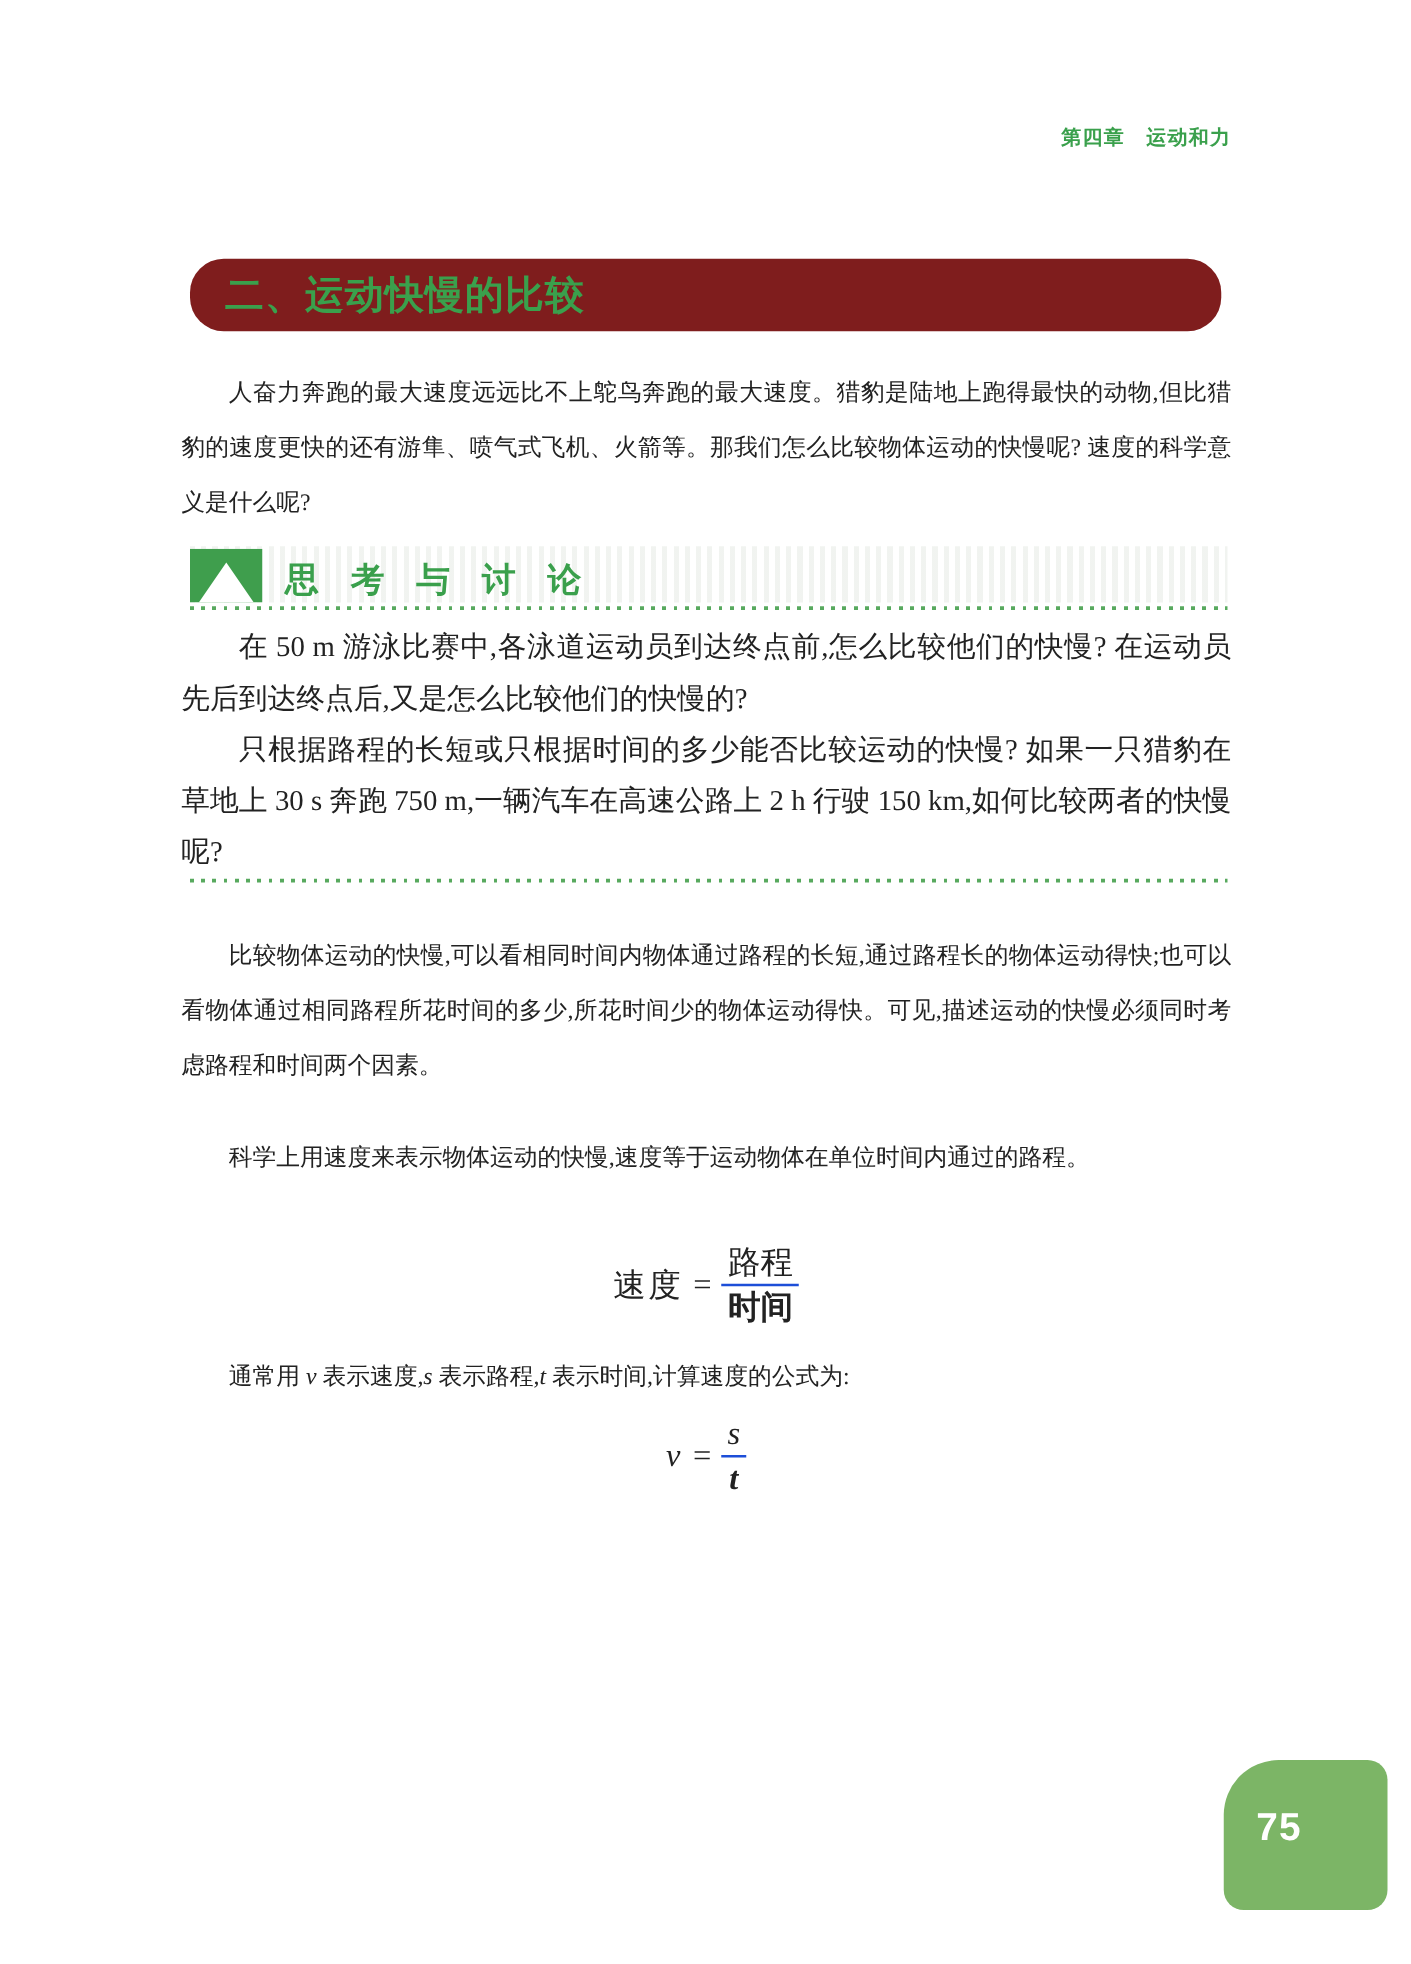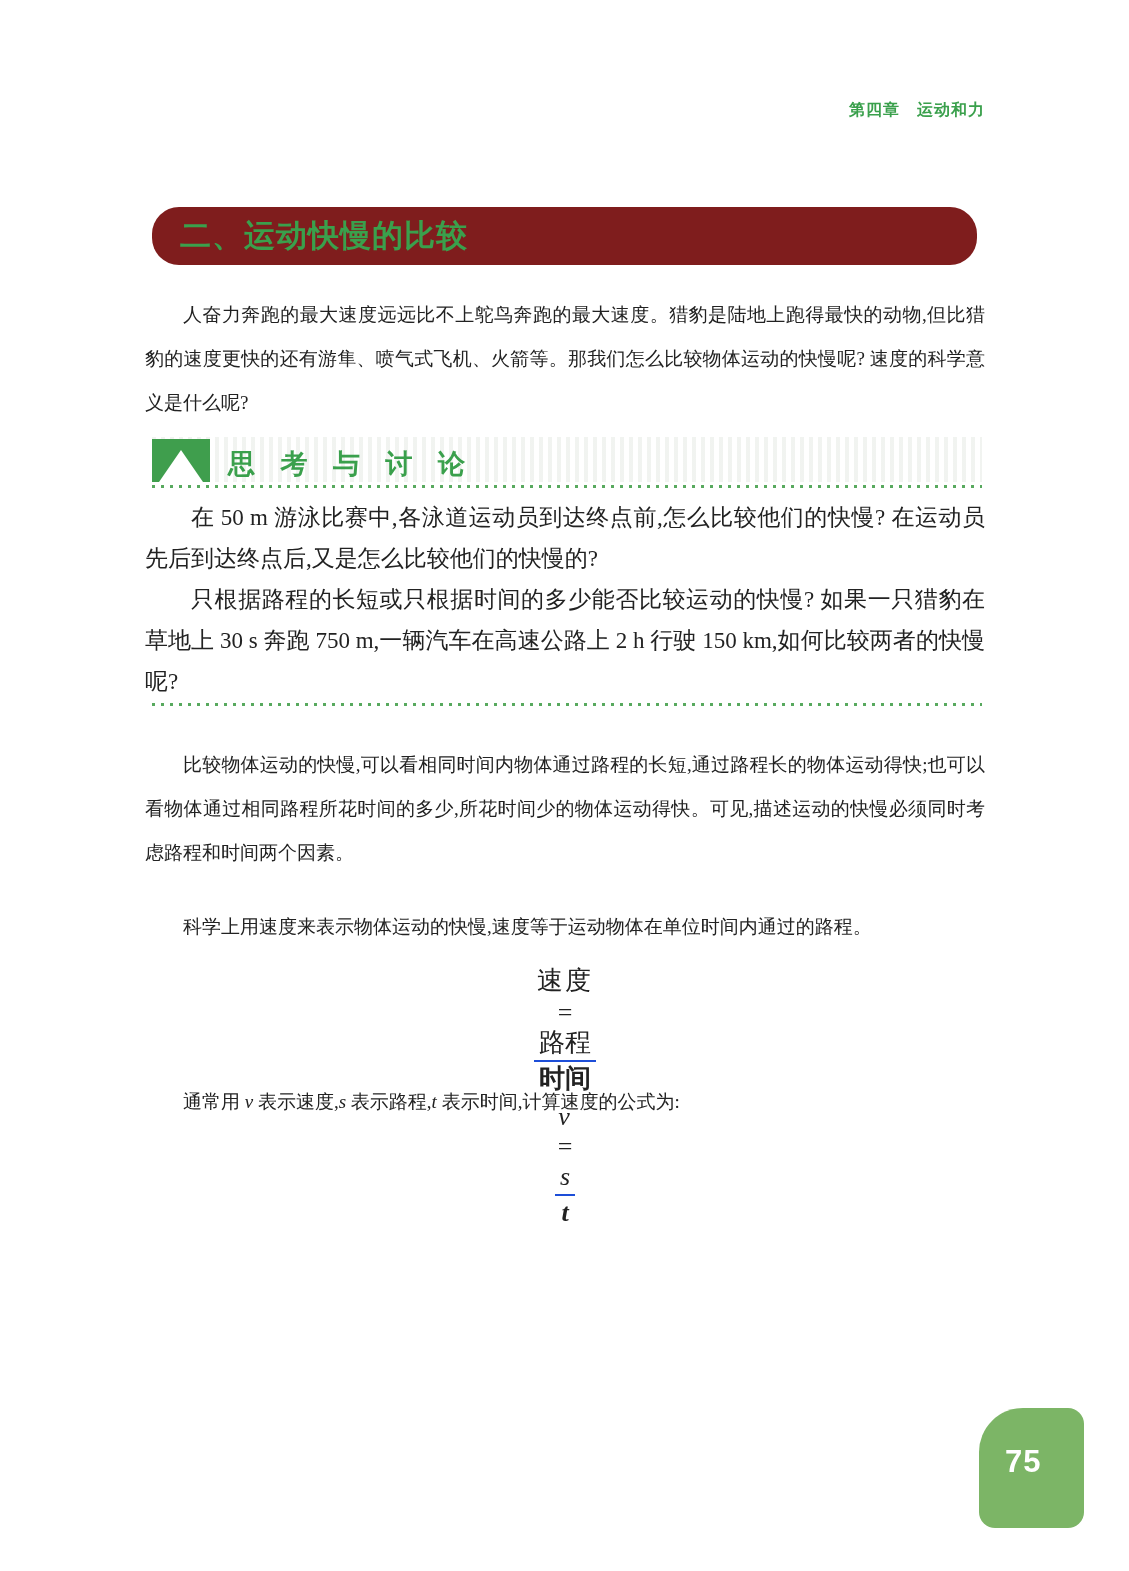--- a/index.html
+++ b/index.html
@@ -67,34 +67,33 @@
     position:absolute; left:145px; top:497px; width:840px;
     font-size:23px; line-height:41px;
     text-align:justify;
   }
   .think-body p { text-indent:2em; }
 
   .formula {
     position:absolute; left:145px; width:840px;
     display:flex; justify-content:center; align-items:center;
     font-size:26px;
-    flex-direction:column;
   }
   .formula-cn  { top:995px;  height:66px; }
   .formula-sym { top:1132px; height:66px; }
   .formula .lhs { letter-spacing:2px; }
   .formula .eq  { margin:0 8px; }
   .frac { display:inline-block; text-align:center; vertical-align:middle; line-height:1.15; }
   .frac .num { display:block; border-bottom:2px solid #1d4ed8; padding:0 5px 2px 5px; }
   .frac .den { display:block; padding:2px 5px 0 5px;font-weight:bold; }
   .formula-sym .lhs, .formula-sym .num, .formula-sym .den { font-style:italic; }
 
   .page-badge {
     position:absolute; left:979px; top:1408px;
-    width:105px; height:120px;
+    width:131px; height:120px;
     background:#7cb566;
     border-radius:44px 16px 16px 16px;
   }
   .page-badge .page-number {
     position:absolute; left:26px; top:36px;
     font-family:"Liberation Sans","DejaVu Sans",sans-serif;
     font-weight:bold; font-size:31px; color:#ffffff;
     letter-spacing:1px;
   }
 </style>

